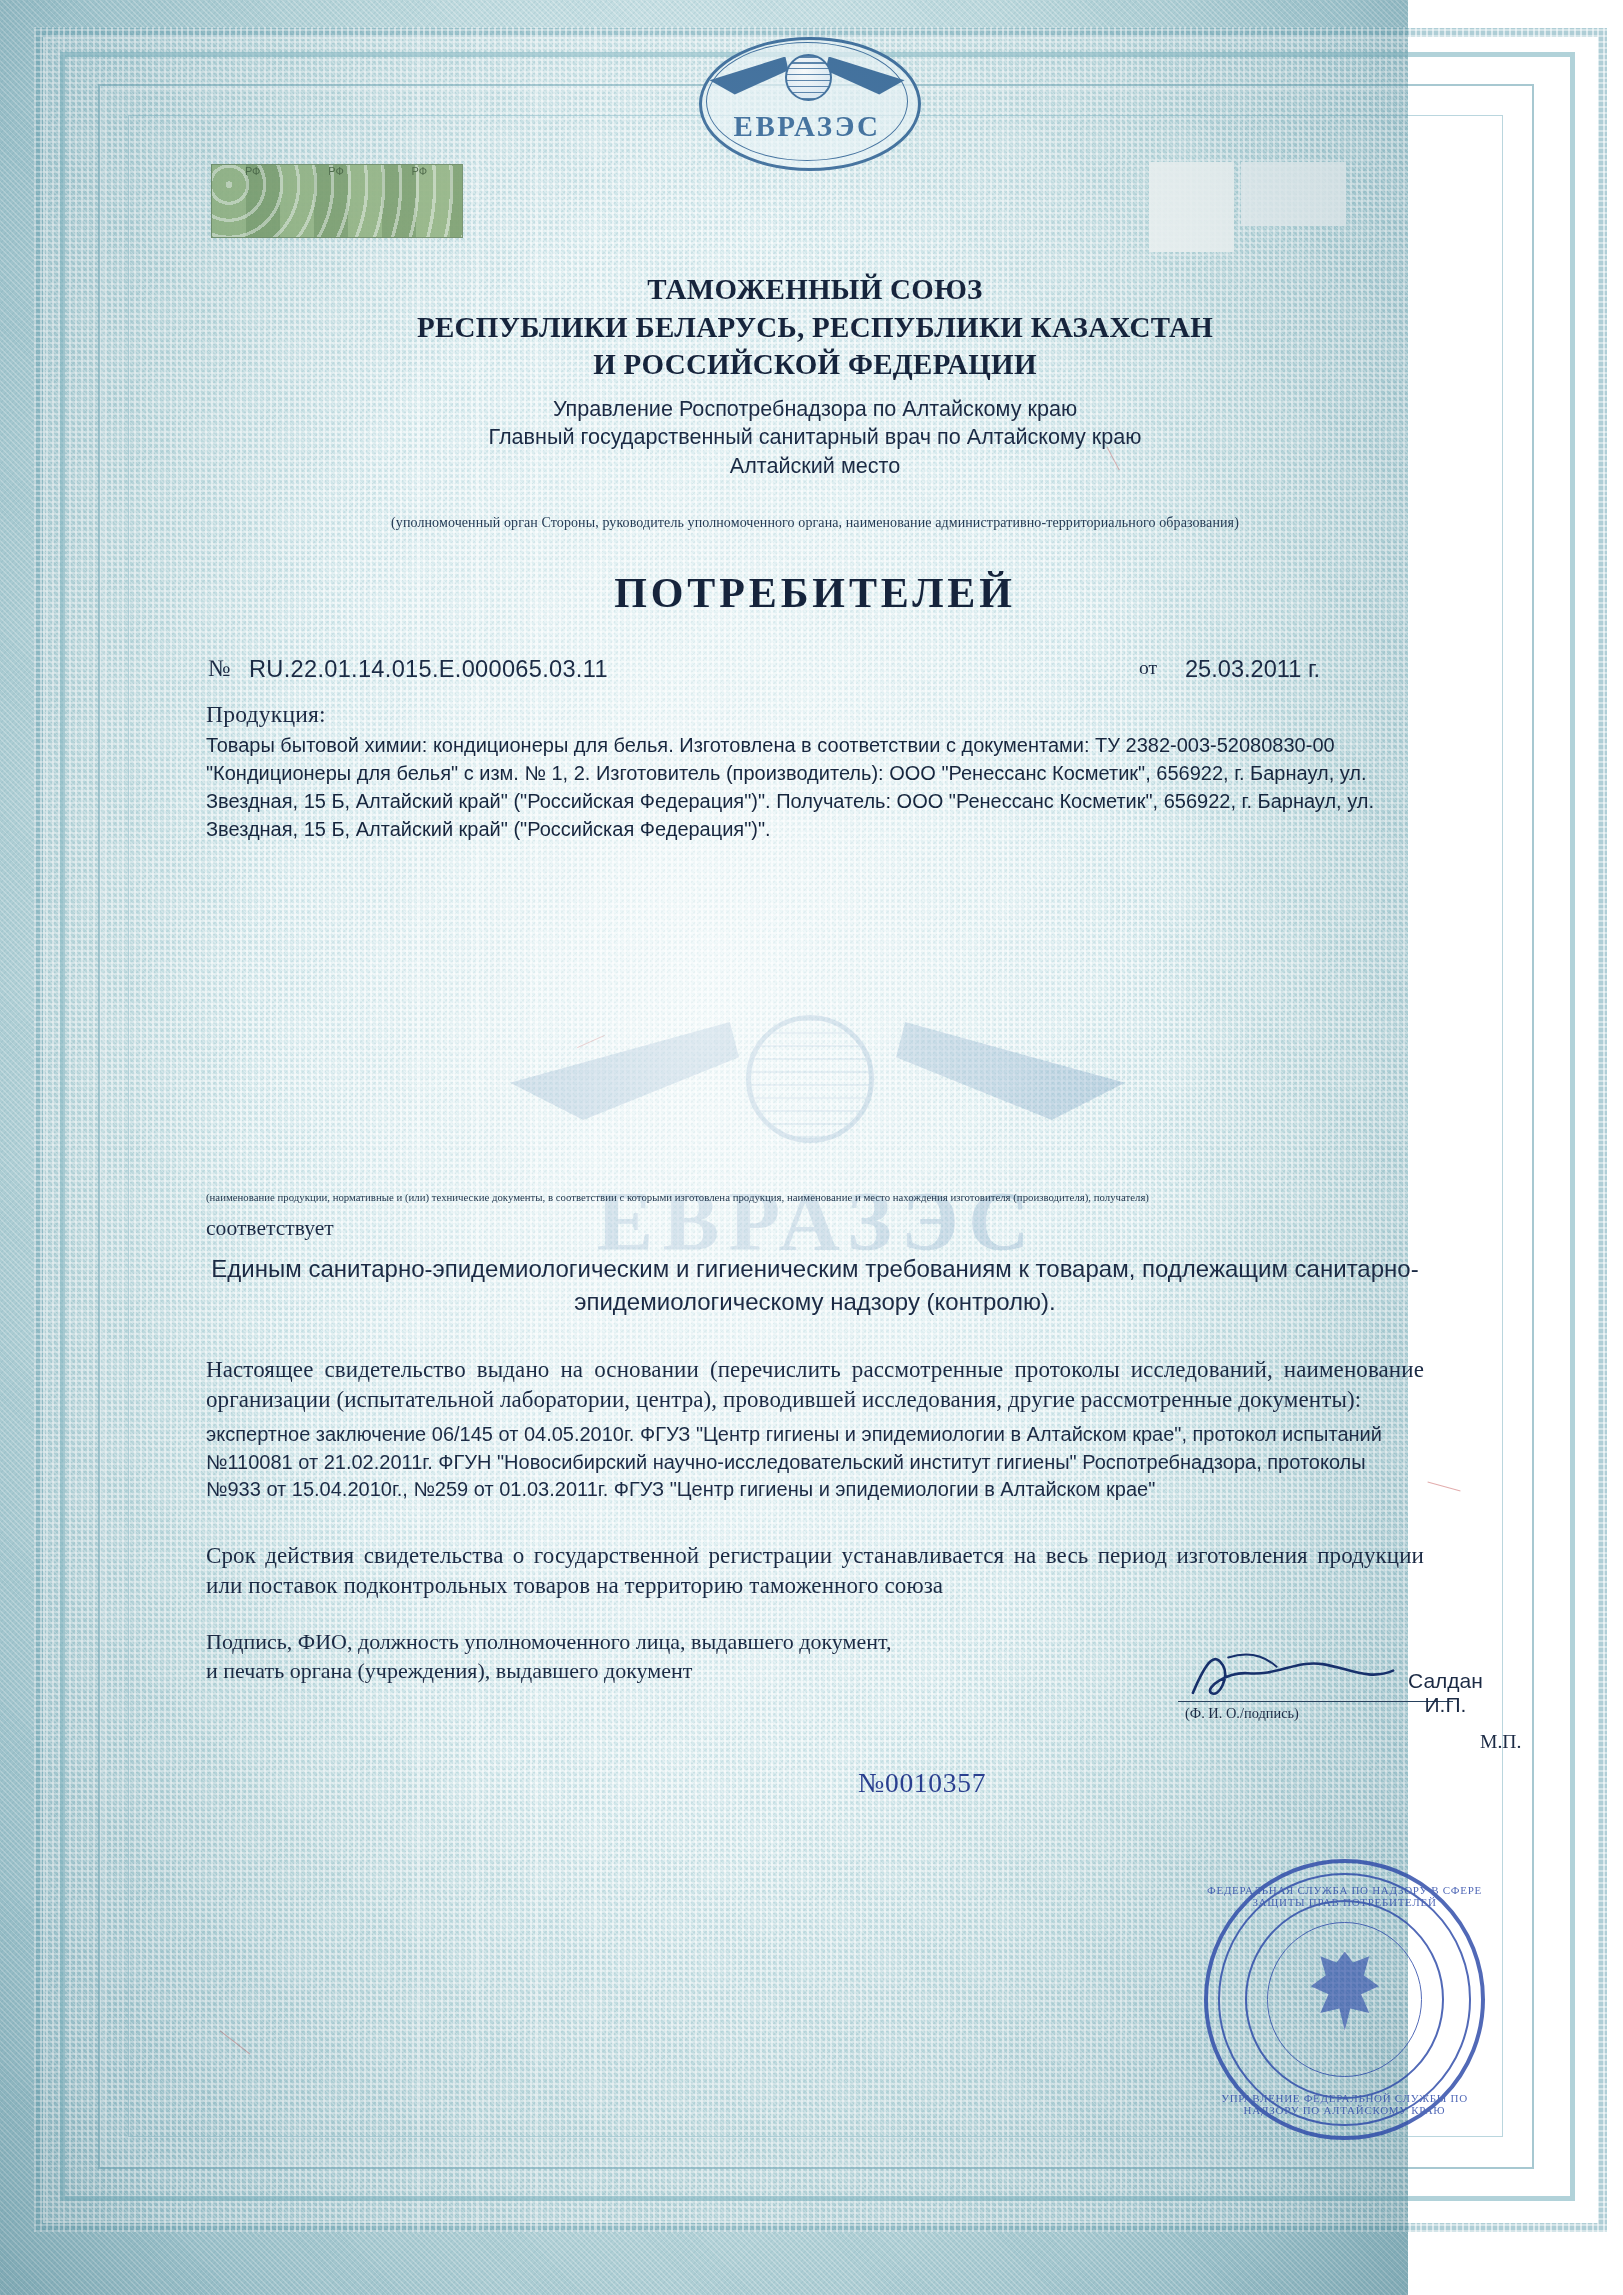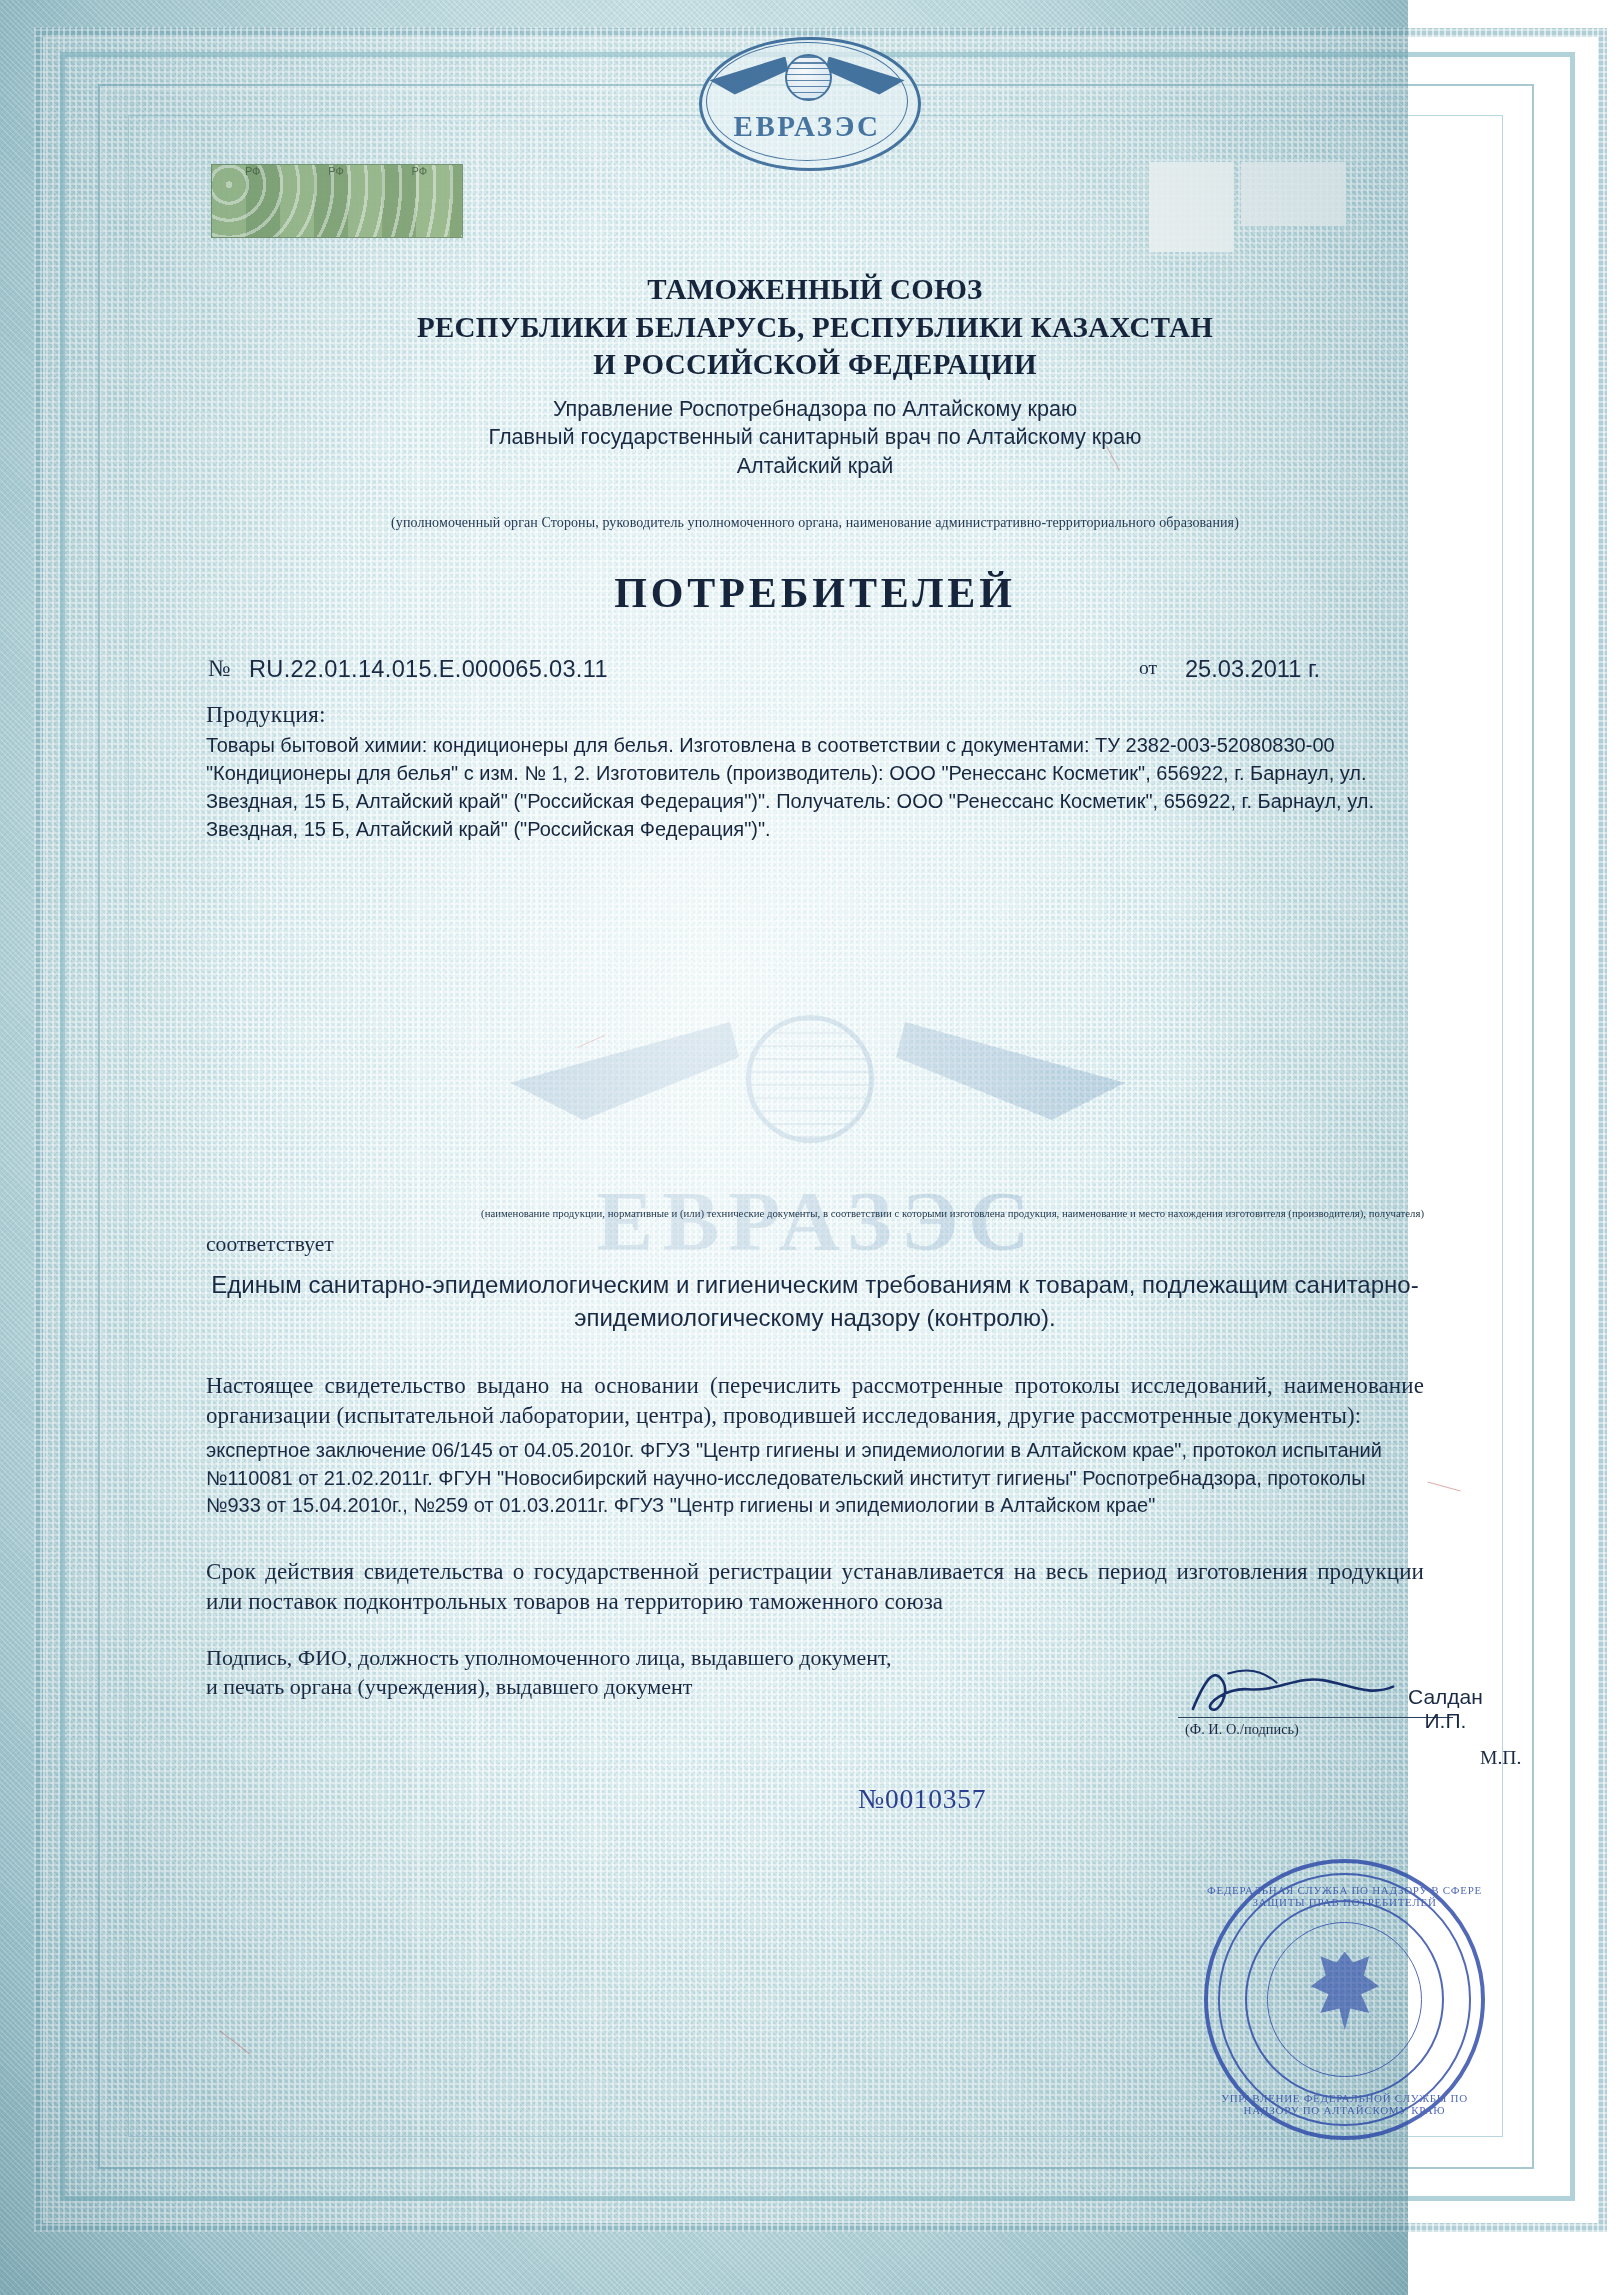--- a/index.html
+++ b/index.html
@@ -264,25 +264,25 @@
     letter-spacing: 0.2px;
   }
   .prod-text {
     margin-top: 3.9px;
     font-family: "Liberation Sans", sans-serif;
     font-size: 20px;
     line-height: 1.40;
     color: #17263e;
   }
   .tiny-caption {
-    margin-top: 24px;
+    margin-top: 8px;
     font-size: 10.8px;
     line-height: 1.2;
     color: #24394f;
-    text-align: right;
+    text-align: left;
   }
   .lbl-sootv {
     margin-top: 11.8px;
     font-size: 21.6px;
   }
   .sootv-text {
     margin-top: 12px;
     font-family: "Liberation Sans", sans-serif;
     font-size: 24px;
     line-height: 1.35;
@@ -501,21 +501,21 @@
 
     <div class="h-union">
       <div>ТАМОЖЕННЫЙ СОЮЗ</div>
       <div>РЕСПУБЛИКИ БЕЛАРУСЬ, РЕСПУБЛИКИ КАЗАХСТАН</div>
       <div>И РОССИЙСКОЙ ФЕДЕРАЦИИ</div>
     </div>
 
     <div class="org-lines">
       <div>Управление Роспотребнадзора по Алтайскому краю</div>
       <div>Главный государственный санитарный врач по Алтайскому краю</div>
-      <div>Алтайский край</div>
+      <div>Алтайский место</div>
     </div>
 
     <div class="caption-small">(уполномоченный орган Стороны, руководитель уполномоченного органа, наименование административно-территориального образования)</div>
 
     <div class="h-svid">ПОТРЕБИТЕЛЕЙ</div>
 
     <div class="numrow">
       <span class="num-label">№</span>
       <span class="num-value">RU.22.01.14.015.Е.000065.03.11</span>
       <span class="date-label">от</span>

